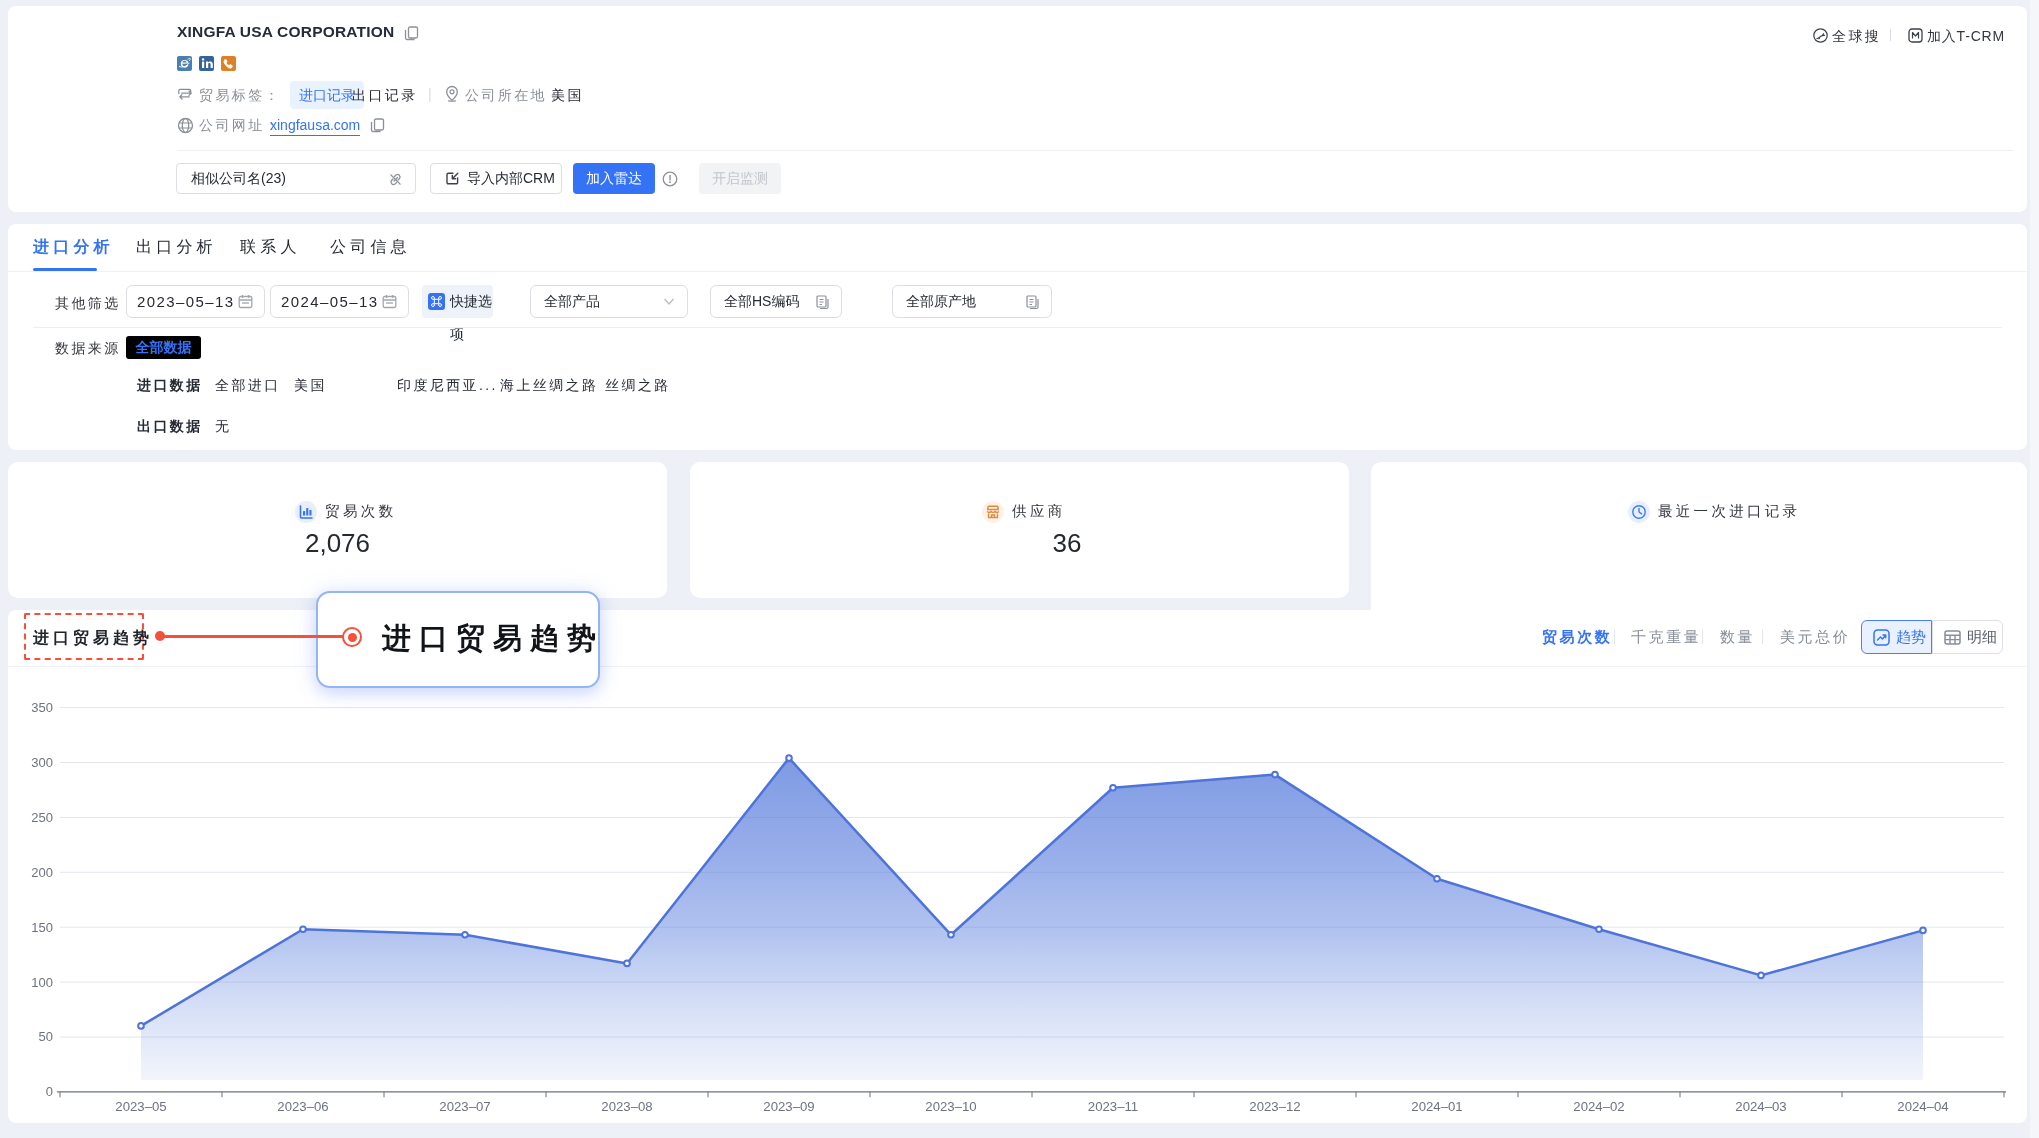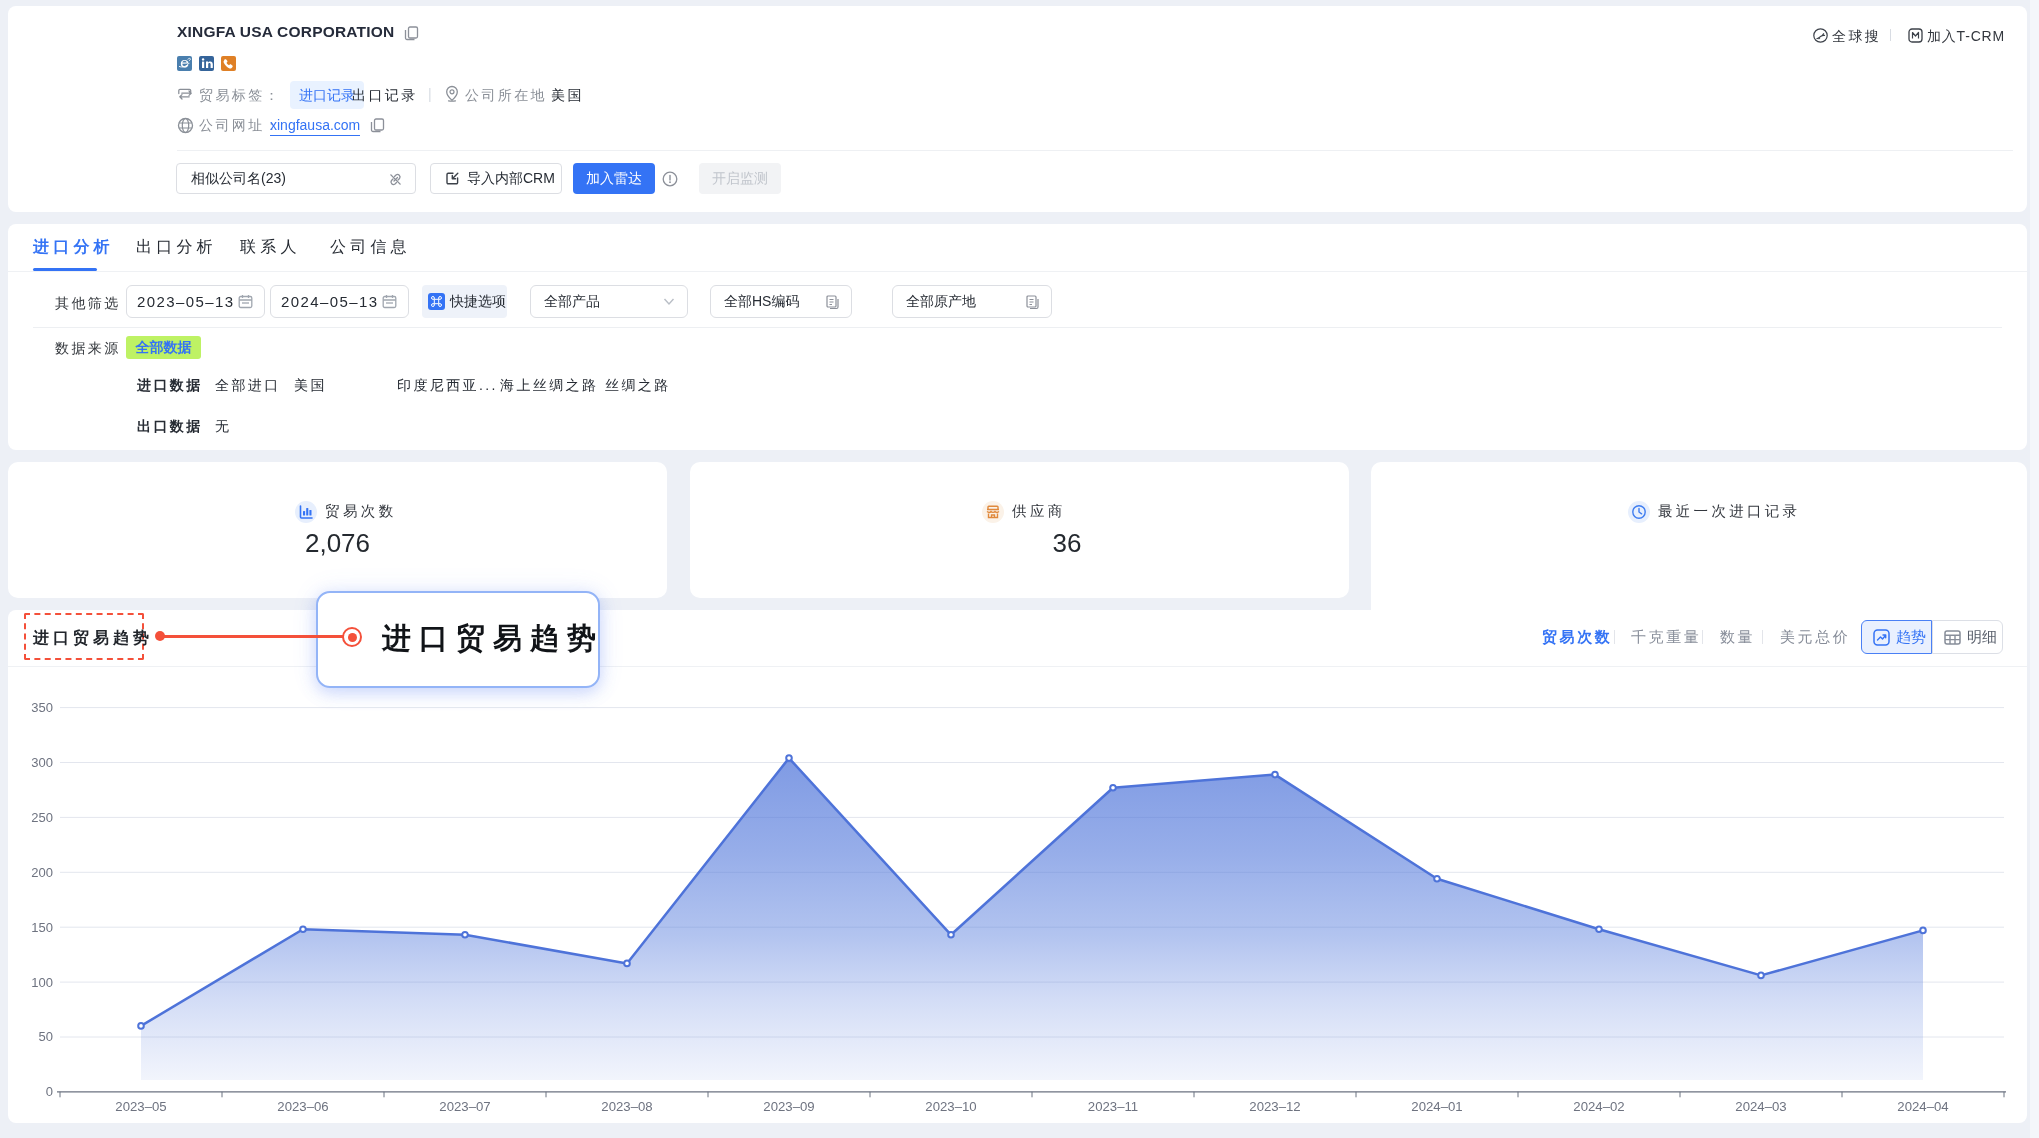--- a/index.html
+++ b/index.html
@@ -118,54 +118,54 @@
       </svg>
   </div>
   <div class="abs" style="left:262px;top:61px;width:139px;height:33px;border:1px solid #dcdee3;border-radius:6px;box-sizing:border-box;">
     <div class="abs" style="left:10px;top:0;font-size:15px;line-height:31px;letter-spacing:1.4px;">2024–05–13</div>
     <svg class="abs" style="right:11px;top:8px;" width="15" height="15" viewBox="0 0 15 15">
         <rect x="1.2" y="2.5" width="12.6" height="11" rx="1.5" fill="none" stroke="#a0a6af" stroke-width="1.3"></rect>
         <path d="M4.5 1 v3 M10.5 1 v3 M1.2 6 h12.6" stroke="#a0a6af" stroke-width="1.3"></path>
         <path d="M4 9 h7" stroke="#a0a6af" stroke-width="1.3"></path>
       </svg>
   </div>
-  <div class="abs" style="left:414px;top:61px;width:85px;height:33px;background:#eef2f9;border-radius:4px;">
+  <div class="abs" style="left:414px;top:61px;width:71px;height:33px;background:#eef2f9;border-radius:4px;">
     <div class="abs" style="left:6px;top:8px;width:17px;height:17px;background:#3473f5;border-radius:3px;">
         <svg style="position:absolute;left:3px;top:3px;" width="11" height="11" viewBox="0 0 11 11">
           <path d="M3.3 3.3 H7.7 V7.7 H3.3 Z M3.3 3.3 H2 A1.4 1.4 0 1 1 3.3 2 Z M7.7 3.3 V2 A1.4 1.4 0 1 1 9 3.3 Z M7.7 7.7 H9 A1.4 1.4 0 1 1 7.7 9 Z M3.3 7.7 V9 A1.4 1.4 0 1 1 2 7.7 Z" fill="none" stroke="#fff" stroke-width="1"></path>
         </svg>
       </div>
     <div class="abs" style="left:28px;top:0;font-size:14px;line-height:33px;">快捷选项</div>
   </div>
   <div class="abs" style="left:522px;top:61px;width:158px;height:33px;border:1px solid #dcdee3;border-radius:6px;box-sizing:border-box;">
     <div class="abs" style="left:13px;top:0;font-size:14px;line-height:31px;">全部产品</div>
     <svg class="abs" style="right:12px;top:11px;" width="12" height="9" viewBox="0 0 12 9">
         <path d="M1.5 2 L6 7 L10.5 2" fill="none" stroke="#b9bec6" stroke-width="1.4"></path>
       </svg>
   </div>
-  <div class="abs" style="left:702px;top:61px;width:142px;height:33px;border:1px solid #dcdee3;border-radius:6px;box-sizing:border-box;">
+  <div class="abs" style="left:702px;top:61px;width:132px;height:33px;border:1px solid #dcdee3;border-radius:6px;box-sizing:border-box;">
     <div class="abs" style="left:13px;top:0;font-size:14px;line-height:31px;">全部HS编码</div>
     <svg class="abs" style="right:10px;top:8px;" width="16" height="16" viewBox="0 0 16 16">
         <rect x="2" y="2" width="9" height="11" rx="1" fill="none" stroke="#8c9099" stroke-width="1.2"></rect>
         <path d="M13 5 v8 a1.5 1.5 0 0 1 -1.5 1.5 H5" fill="none" stroke="#8c9099" stroke-width="1.2"></path>
         <path d="M4.5 5.5 h4 M4.5 8 h4 M4.5 10.5 h2.5" stroke="#8c9099" stroke-width="1.1"></path>
       </svg>
   </div>
   <div class="abs" style="left:884px;top:61px;width:160px;height:33px;border:1px solid #dcdee3;border-radius:6px;box-sizing:border-box;">
     <div class="abs" style="left:13px;top:0;font-size:14px;line-height:31px;">全部原产地</div>
     <svg class="abs" style="right:10px;top:8px;" width="16" height="16" viewBox="0 0 16 16">
         <rect x="2" y="2" width="9" height="11" rx="1" fill="none" stroke="#8c9099" stroke-width="1.2"></rect>
         <path d="M13 5 v8 a1.5 1.5 0 0 1 -1.5 1.5 H5" fill="none" stroke="#8c9099" stroke-width="1.2"></path>
         <path d="M4.5 5.5 h4 M4.5 8 h4 M4.5 10.5 h2.5" stroke="#8c9099" stroke-width="1.1"></path>
       </svg>
   </div>
   <div class="abs" style="left:25px;top:103px;width:1969px;height:1px;background:#edeff2;"></div>
 
   <div class="abs" style="left:47px;top:116px;font-size:14px;color:#33373c;letter-spacing:2.4px;">数据来源</div>
-  <div class="abs" style="left:118px;top:112px;width:75px;height:23px;background:#bef264;border-radius:3px;color:#3473f5;font-size:14px;font-weight:600;line-height:23px;text-align:center;">全部数据</div>
+  <div class="abs" style="left:118px;top:112px;width:75px;height:23px;background:#000000;border-radius:3px;color:#3473f5;font-size:14px;font-weight:600;line-height:23px;text-align:center;">全部数据</div>
   <div class="abs" style="left:129px;top:153px;font-size:14px;font-weight:600;letter-spacing:2.4px;">进口数据</div>
   <div class="abs" style="left:207px;top:153px;font-size:14px;letter-spacing:2.4px;">全部进口</div>
   <div class="abs" style="left:286px;top:153px;font-size:14px;letter-spacing:2.4px;">美国</div>
   <div class="abs" style="left:389px;top:153px;font-size:14px;letter-spacing:2.4px;">印度尼西亚...</div>
   <div class="abs" style="left:492px;top:153px;font-size:14px;letter-spacing:2.4px;">海上丝绸之路</div>
   <div class="abs" style="left:597px;top:153px;font-size:14px;letter-spacing:2.4px;">丝绸之路</div>
   <div class="abs" style="left:129px;top:194px;font-size:14px;font-weight:600;letter-spacing:2.4px;">出口数据</div>
   <div class="abs" style="left:207px;top:194px;font-size:14px;">无</div>
 </div>
 <div class="card" style="left:8px;top:462px;width:659px;height:136px;border-radius:10px;">

